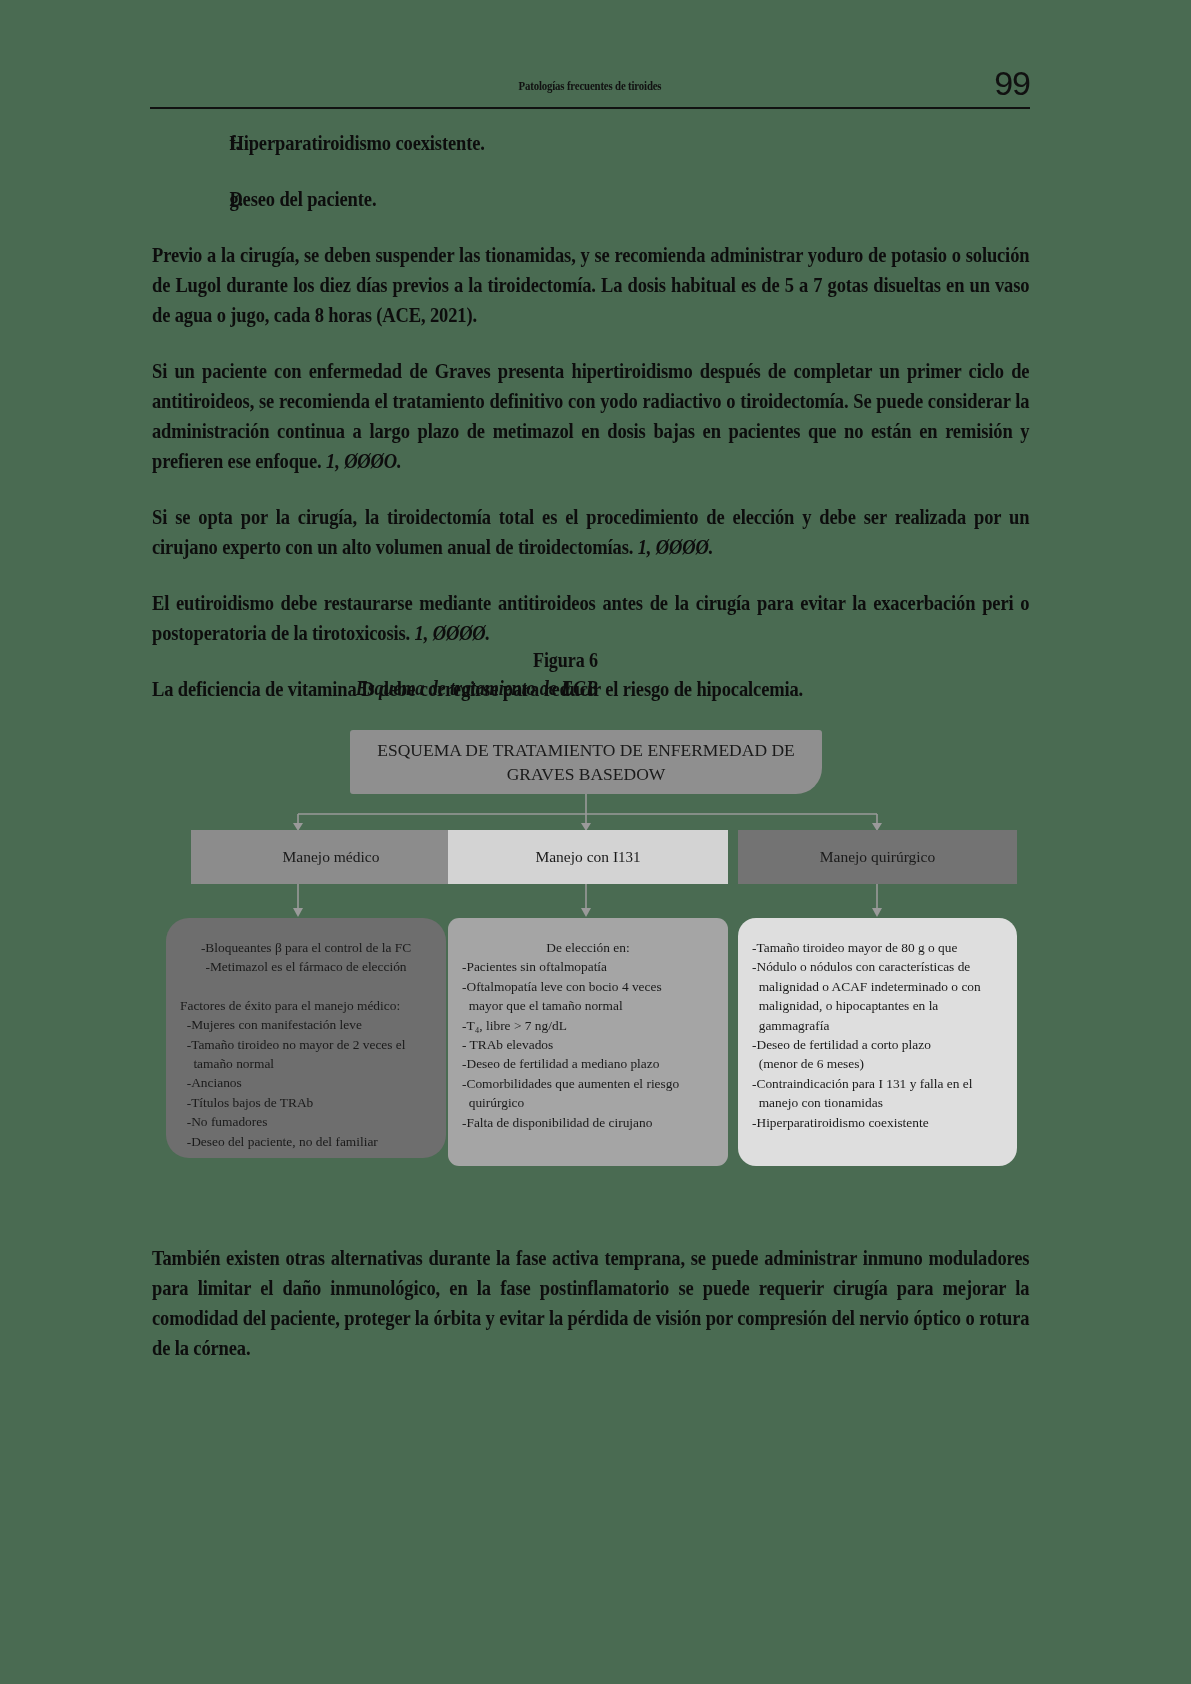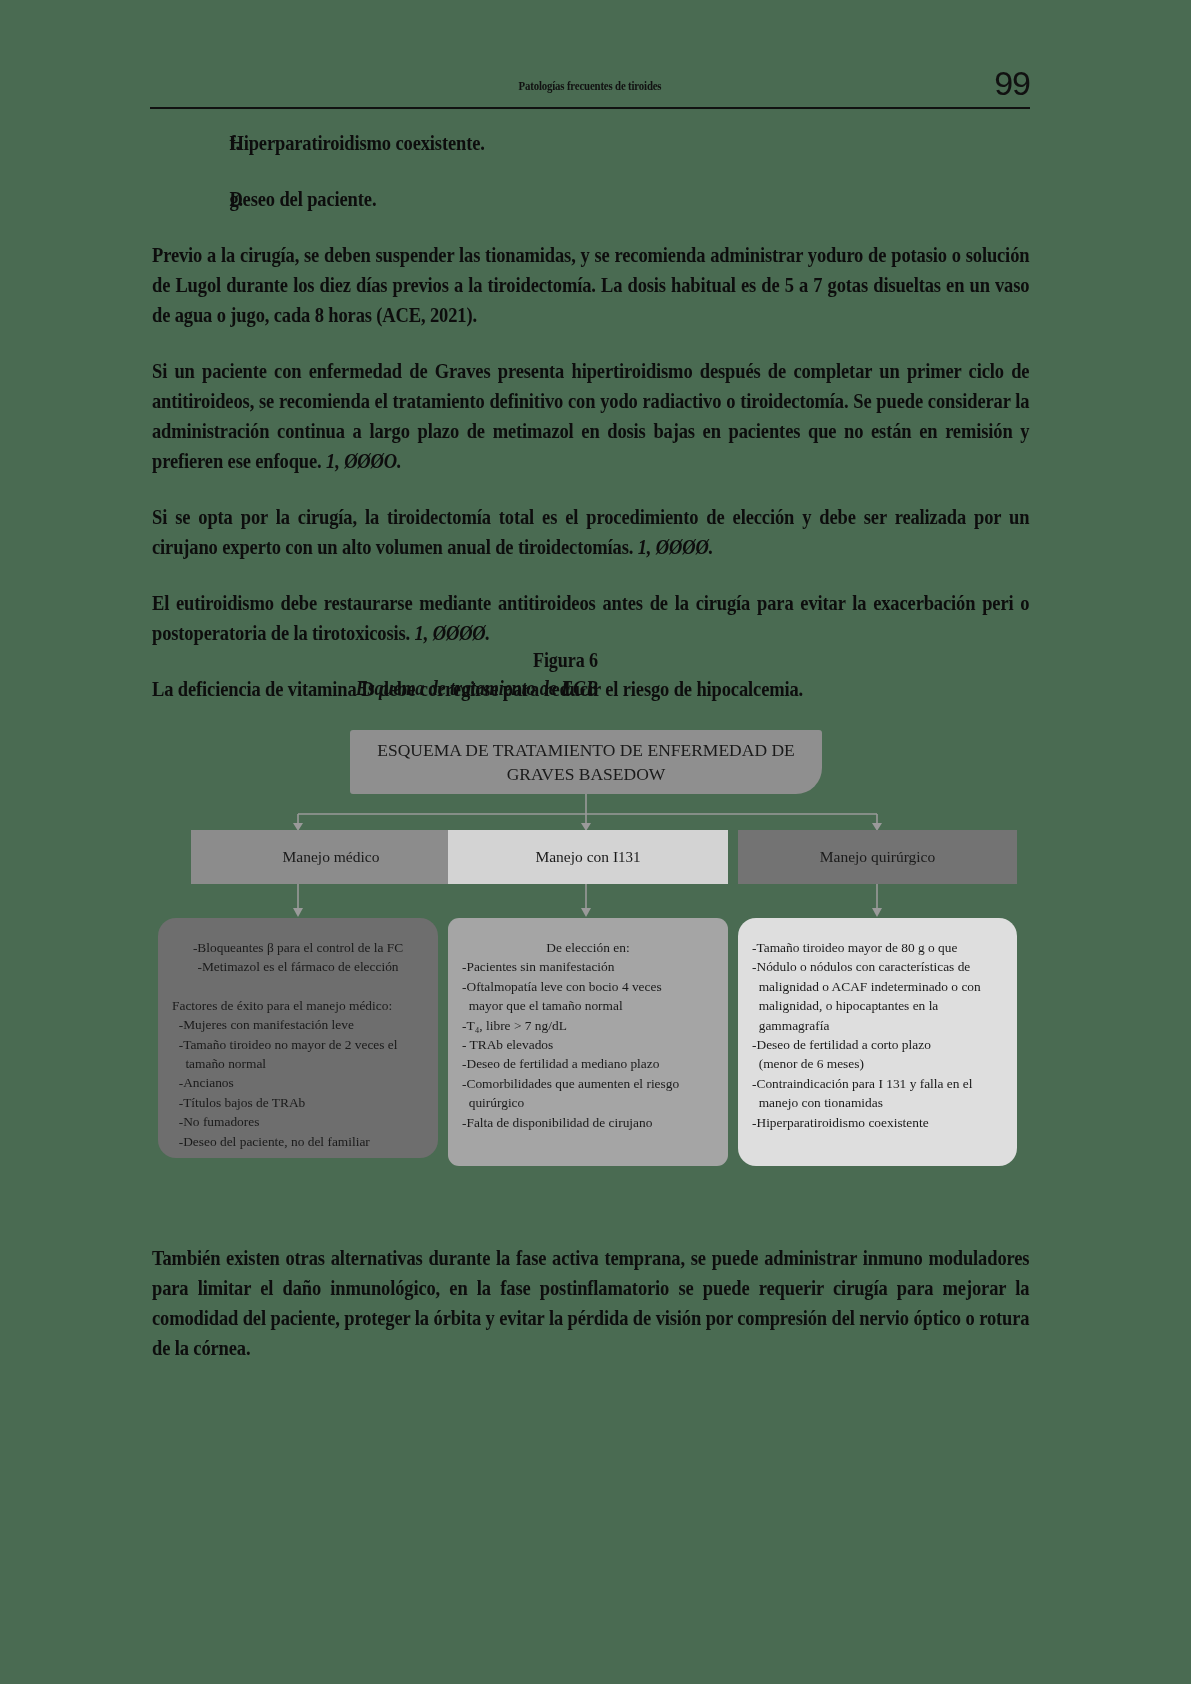--- a/index.html
+++ b/index.html
@@ -144,21 +144,21 @@
 
   .bodybox {
     position: absolute;
     top: 196px;
     border-radius: 18px;
     font-size: 13.4px;
     line-height: 19.4px;
     padding: 20px 14px 16px 14px;
     overflow: hidden;
   }
-  .bodybox-1 { left: 8px;   width: 280px; height: 240px; background:#6e6e6e; }
+  .bodybox-1 { left: 16px;   width: 280px; height: 240px; background:#6e6e6e;border-radius:23px; }
   .bodybox-2 { left: 298px; width: 280px; height: 248px; background:#a5a5a5;border-radius:11px; }
   .bodybox-3 { left: 588px; width: 279px; height: 248px; background:#dedede; }
 
   .bb-center { text-align: center; }
   .bb-line { white-space: pre-wrap; }
   .gap { height: 19px; }
   .sup { font-size: 15px; vertical-align: super; text-align: right; }
 
   
   .nota {
@@ -261,21 +261,21 @@
       <div class="bb-line">  -Tamaño tiroideo no mayor de 2 veces el</div>
       <div class="bb-line">    tamaño normal</div>
       <div class="bb-line">  -Ancianos</div>
       <div class="bb-line">  -Títulos bajos de TRAb</div>
       <div class="bb-line">  -No fumadores</div>
       <div class="bb-line">  -Deseo del paciente, no del familiar</div>
     </div>
 
     <div class="node bodybox bodybox-2">
       <div class="bb-center">De elección en:</div>
-      <div class="bb-line">-Pacientes sin manifestación</div>
+      <div class="bb-line">-Pacientes sin oftalmopatía</div>
       <div class="bb-line">-Oftalmopatía leve con bocio 4 veces</div>
       <div class="bb-line">  mayor que el tamaño normal</div>
       <div class="bb-line">-T₄, libre &gt; 7 ng/dL</div>
       <div class="bb-line">- TRAb elevados</div>
       <div class="bb-line">-Deseo de fertilidad a mediano plazo</div>
       <div class="bb-line">-Comorbilidades que aumenten el riesgo</div>
       <div class="bb-line">  quirúrgico</div>
       <div class="bb-line">-Falta de disponibilidad de cirujano</div>
     </div>
 

